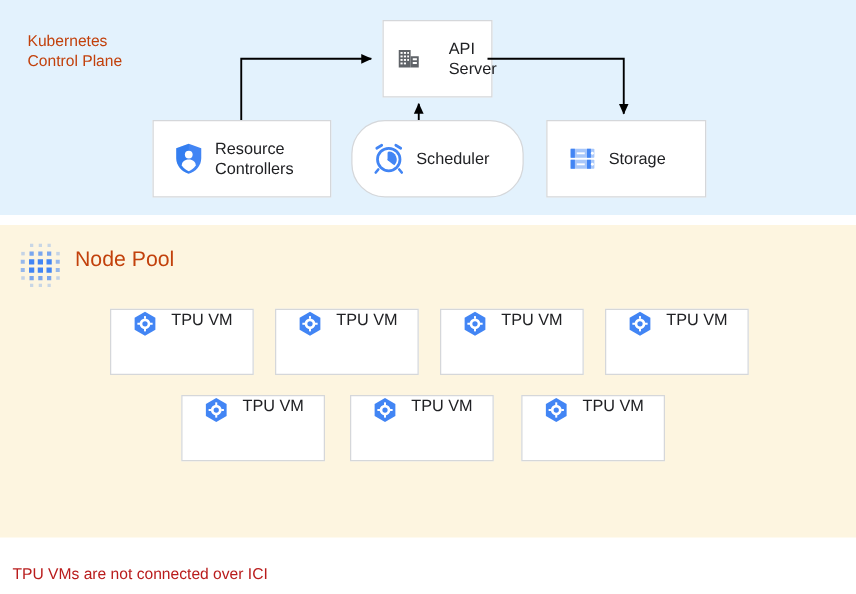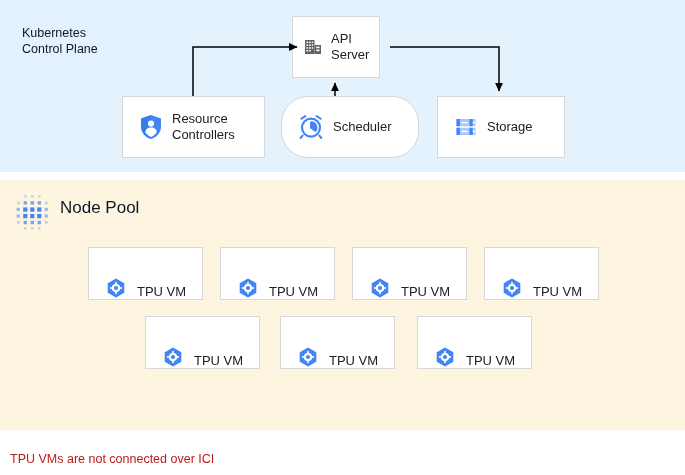--- a/index.html
+++ b/index.html
@@ -34,21 +34,21 @@
     width: 685px;
     height: 250px;
     background: #fdf5e0;
   }
 
   
   .section-label {
     position: absolute;
     font-size: 12.5px;
     line-height: 16px;
-    color: #0f172a;
+    color: #c2410c;
     white-space: pre-line;
   }
   #control-plane-label {
     left: 22px;
     top: 25px;
   }
   #node-pool-label {
     left: 60px;
     top: 200px;
     font-size: 17px;
@@ -80,43 +80,43 @@
     color: #202124;
     white-space: pre-line;
   }
   .box .icon {
     flex: 0 0 auto;
     display: block;
   }
 
   
   #box-api-server {
-    left: 292px; top: 16px; width: 88px; height: 62px;
-    padding-left: 10px; gap: 8px;
+    left: 306px; top: 16px; width: 88px; height: 62px;
+    padding-left: 10px; gap: 22px;
   }
   #box-resource-controllers {
     left: 122px; top: 96px; width: 143px; height: 62px;
   }
   #box-scheduler {
     left: 281px; top: 96px; width: 138px; height: 62px; border-radius: 27px;
   }
   #box-storage {
     left: 437px; top: 96px; width: 128px; height: 62px; align-items: center;
   }
 
   
   .tpu-box {
     position: absolute;
     box-sizing: border-box;
     background: #ffffff;
     border: 1px solid #d5d7da;
     width: 115px;
     height: 53px;
     display: flex;
-    align-items: flex-end;
+    align-items: flex-start;
     gap: 10px;
     padding-left: 16px;
   }
   .tpu-box .label {
     font-size: 13px;
     color: #202124;
   }
 
   
   #arrows {

